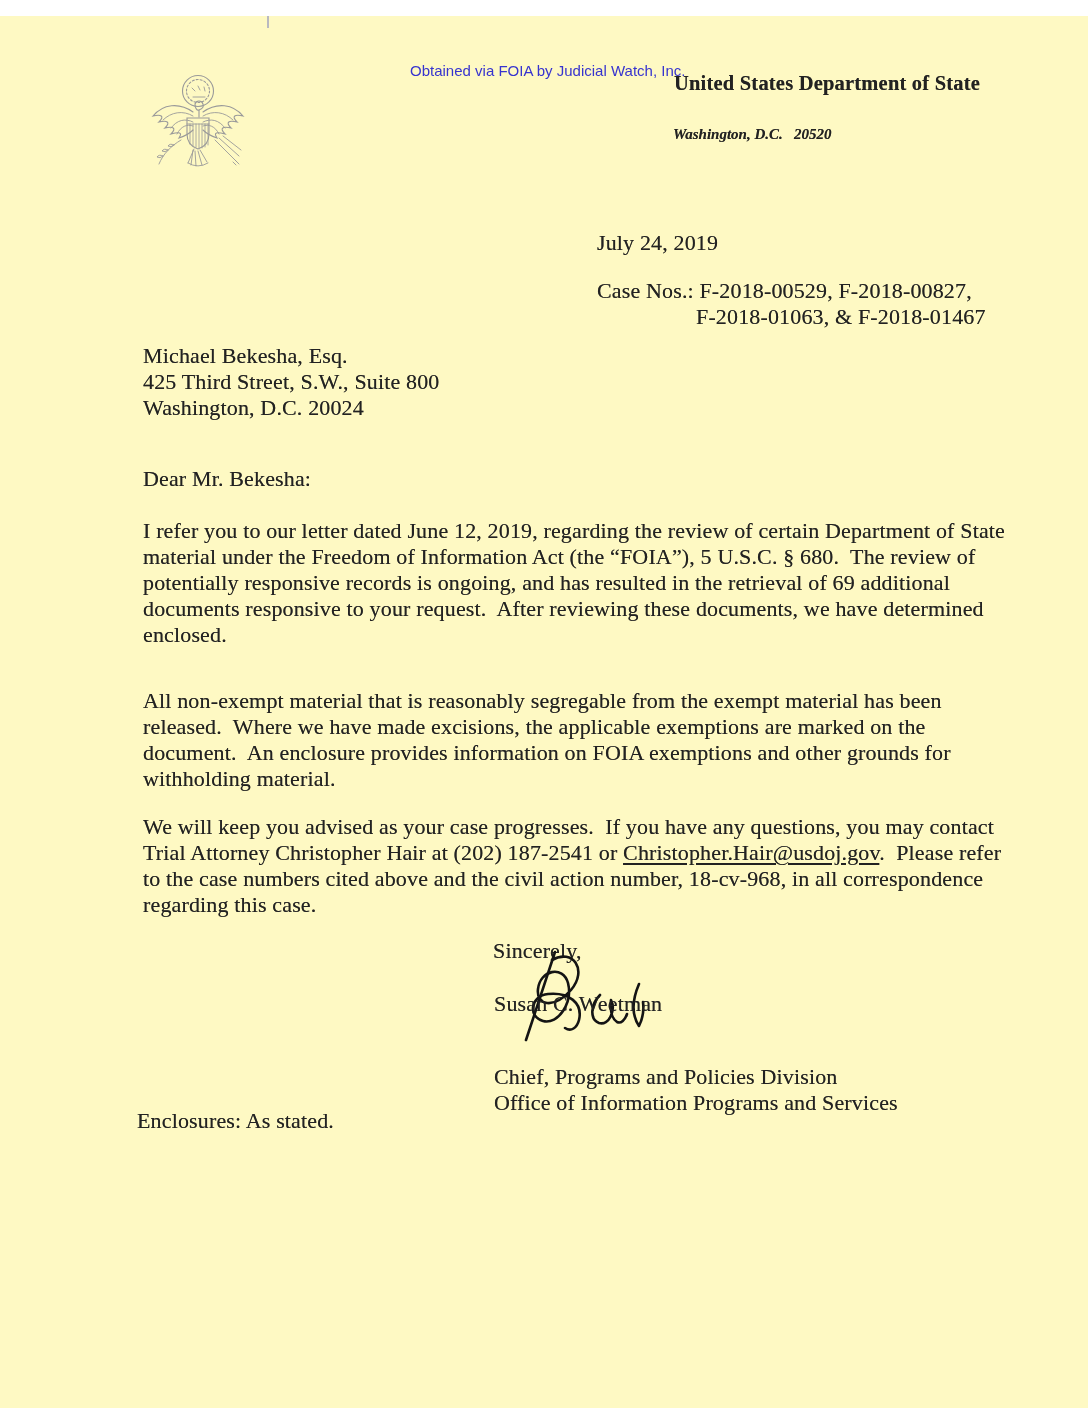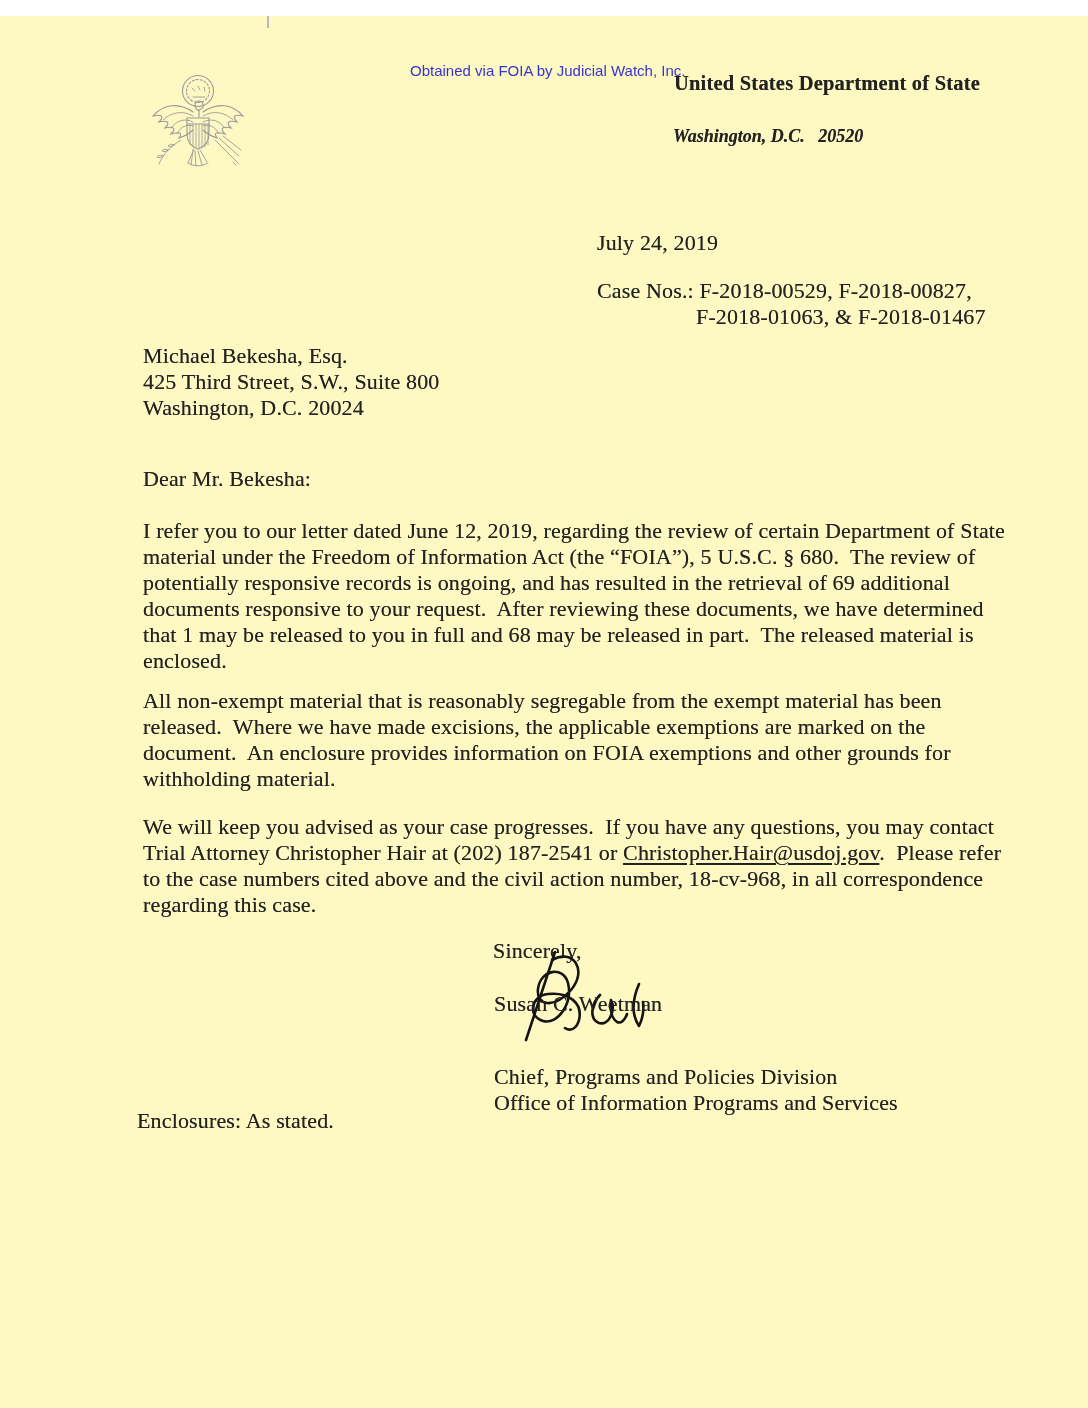--- a/index.html
+++ b/index.html
@@ -43,21 +43,21 @@
   }
   .agency {
     left: 674px; top: 56px;
     font-size: 20.5px;
     font-weight: bold;
     letter-spacing: 0.2px;
     white-space: pre;
   }
   .cityline {
     left: 673px; top: 110px;
-    font-size: 18px;
+    font-size: 15px;
     font-weight: bold;
     font-style: italic;
     white-space: pre;
   }
   .body-text {
     font-size: 22px;
     line-height: 26px;
     letter-spacing: 0.15px;
   }
   .date-block  { left: 597px; top: 214px; }
@@ -132,21 +132,20 @@
     <div class="line">Washington, D.C. 20024</div>
   </div>
 
   <div class="abs salutation body-text ink line">Dear Mr. Bekesha:</div>
 
   <div class="abs para1 body-text ink">
     <div class="line">I refer you to our letter dated June 12, 2019, regarding the review of certain Department of State</div>
     <div class="line">material under the Freedom of Information Act (the “FOIA”), 5 U.S.C. § 680.  The review of</div>
     <div class="line">potentially responsive records is ongoing, and has resulted in the retrieval of 69 additional</div>
     <div class="line">documents responsive to your request.  After reviewing these documents, we have determined</div>
-    <div class="line">that 1 may be released to you in full and 68 may be released in part.  The released material is</div>
     <div class="line">enclosed.</div>
   </div>
 
   <div class="abs para2 body-text ink">
     <div class="line">All non-exempt material that is reasonably segregable from the exempt material has been</div>
     <div class="line">released.  Where we have made excisions, the applicable exemptions are marked on the</div>
     <div class="line">document.  An enclosure provides information on FOIA exemptions and other grounds for</div>
     <div class="line">withholding material.</div>
   </div>
 

